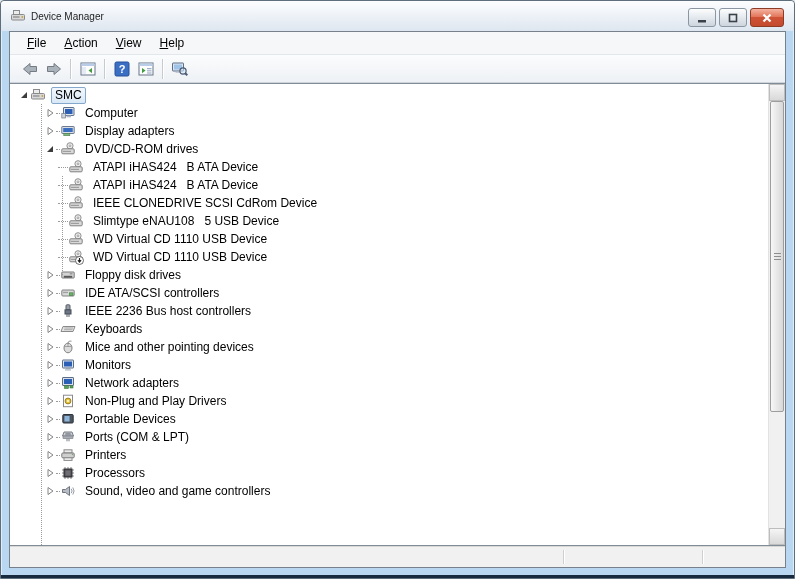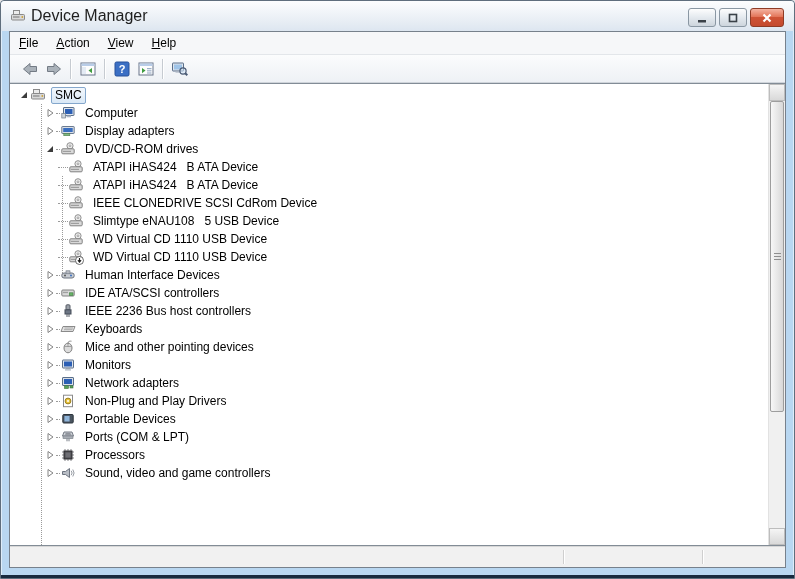--- a/index.html
+++ b/index.html
@@ -5,30 +5,30 @@
   html,body{margin:0;padding:0;background:#e8e8e8;font-family:"Liberation Sans",sans-serif;}
   .window{position:relative;width:795px;height:579px;background:#b9d7f1;border:1px solid #5f6e7d;
           border-radius:4px 4px 0 0;box-sizing:border-box;overflow:hidden;
           box-shadow:inset 0 0 0 1px rgba(255,255,255,.55);}
   .bottom-shadow{position:absolute;left:0;right:0;bottom:0;height:3px;background:#182a3e;}
   
   .titlebar{position:absolute;top:0;left:0;right:0;height:30px;
             background:linear-gradient(#fcfdfe,#e7edf4 70%,#dde6f0);
             border-radius:3px 3px 0 0;display:flex;align-items:center;}
   .title-icon{width:16px;height:16px;margin:0 5px 0 9px;display:inline-flex;}
-  .title-text{font-size:16px;color:#1e1e1e;}
+  .title-text{font-size:10px;color:#1e1e1e;}
   .win-controls{position:absolute;top:7px;right:10px;display:flex;gap:3px;}
   .wbtn{width:28px;height:19px;border-radius:3px;display:flex;align-items:center;justify-content:center;
         border:1px solid #8a97a3;background:linear-gradient(#fdfdfd,#e6ebf0 45%,#cdd5dd);box-sizing:border-box;}
   .wbtn.close{width:34px;border-color:#8e3b26;background:linear-gradient(#f4b3a1,#e3765a 45%,#cf5336 46%,#c44a2e);}
   
   .client{position:absolute;top:30px;left:8px;right:8px;bottom:10px;border:1px solid #77818c;
           background:#f6f7f9;display:flex;flex-direction:column;box-sizing:border-box;}
   .menubar{height:22px;display:flex;align-items:center;background:#f6f7f9;border-bottom:1px solid #e3e6ea;
-           flex:0 0 auto;}
+           padding-left:8px;flex:0 0 auto;}
   .menu-item{font-size:12px;color:#000;padding:3px 9px;}
   .menu-item u{text-decoration:underline;}
   .toolbar{height:27px;display:flex;align-items:center;background:linear-gradient(#fbfcfd,#eef1f5);
            border-bottom:1px solid #cfd4da;padding-left:8px;flex:0 0 auto;}
   .tbtn{width:24px;height:22px;display:flex;align-items:center;justify-content:center;}
   .tsep{width:1px;height:20px;background:#c6cbd1;border-right:1px solid #fff;margin:0 4px;}
   
   .treewrap{position:relative;flex:1 1 auto;background:#fff;border-top:1px solid #828c96;
             border-bottom:1px solid #828c96;overflow:hidden;}
   .tree{position:absolute;inset:0 17px 0 0;overflow:hidden;padding-top:2px;}
@@ -305,27 +305,26 @@
           </div>
           <div class="trow lvl1">
             <span class="expander">
               <svg width="12" height="12" viewBox="0 0 12 12" xmlns="http://www.w3.org/2000/svg">
                 <path d="M4 2.5 L9 6 L4 9.5 Z" fill="#ffffff" stroke="#848484"></path>
               </svg>
             </span>
             <span class="stub" style="width: 4px;"></span>
             <span class="ticon">
               <svg width="16" height="16" viewBox="0 0 16 16" xmlns="http://www.w3.org/2000/svg">
-                <rect x="1.8" y="6" width="12.4" height="5" rx="2.2" fill="#c8ccd2" stroke="#6d7480"></rect>
-                <circle cx="5" cy="8.5" r="1" fill="#555"></circle>
-                <circle cx="11" cy="8.5" r="1" fill="#3a6ec0"></circle>
-                <rect x="6" y="3.8" width="4" height="3" fill="#b8bcc2" stroke="#6d7480" stroke-width="0.6"></rect>
-              </svg>
-            </span>
-            <span class="tlabel">Human Interface Devices</span>
+                <rect x="1.8" y="5" width="12.4" height="6" rx="0.5" fill="#d3d3d3" stroke="#7a7a7a"></rect>
+                <rect x="3.8" y="8.8" width="8.4" height="1.9" fill="#585858"></rect>
+                <rect x="9.8" y="6" width="2.6" height="1.5" fill="#9a9a9a"></rect>
+              </svg>
+            </span>
+            <span class="tlabel">Floppy disk drives</span>
           </div>
           <div class="trow lvl1">
             <span class="expander">
               <svg width="12" height="12" viewBox="0 0 12 12" xmlns="http://www.w3.org/2000/svg">
                 <path d="M4 2.5 L9 6 L4 9.5 Z" fill="#ffffff" stroke="#848484"></path>
               </svg>
             </span>
             <span class="stub" style="width: 4px;"></span>
             <span class="ticon">
               <svg width="16" height="16" viewBox="0 0 16 16" xmlns="http://www.w3.org/2000/svg">
@@ -457,20 +456,37 @@
             <span class="stub" style="width: 4px;"></span>
             <span class="ticon">
               <svg width="16" height="16" viewBox="0 0 16 16" xmlns="http://www.w3.org/2000/svg">
                 <path d="M4 3 h8 l1.5 4 h-11 Z" fill="#cfd3d8" stroke="#757b84"></path>
                 <rect x="3" y="7" width="10" height="2.6" fill="#a9aeb5" stroke="#757b84" stroke-width="0.6"></rect>
                 <path d="M5.5 4.4 h5 M5.2 5.7 h6" stroke="#6a7078" stroke-width="0.7"></path>
                 <path d="M7 9.8 v2.5 M9 9.8 v2.5" stroke="#757b84"></path>
               </svg>
             </span>
             <span class="tlabel">Ports (COM &amp; LPT)</span>
+          </div>
+          <div class="trow lvl1">
+            <span class="expander">
+              <svg width="12" height="12" viewBox="0 0 12 12" xmlns="http://www.w3.org/2000/svg">
+                <path d="M4 2.5 L9 6 L4 9.5 Z" fill="#ffffff" stroke="#848484"></path>
+              </svg>
+            </span>
+            <span class="stub" style="width: 4px;"></span>
+            <span class="ticon">
+              <svg width="16" height="16" viewBox="0 0 16 16" xmlns="http://www.w3.org/2000/svg">
+                <rect x="4" y="2.8" width="8" height="3.2" fill="#ececec" stroke="#8a8a8a"></rect>
+                <rect x="1.8" y="6" width="12.4" height="4.8" rx="1" fill="#cfcfcf" stroke="#7a7a7a"></rect>
+                <rect x="4" y="10.8" width="8" height="2.6" fill="#f2f2f2" stroke="#8a8a8a"></rect>
+                <circle cx="12.5" cy="7.5" r="0.7" fill="#6fae6f"></circle>
+              </svg>
+            </span>
+            <span class="tlabel">Printers</span>
           </div>
           <div class="trow lvl1">
             <span class="expander">
               <svg width="12" height="12" viewBox="0 0 12 12" xmlns="http://www.w3.org/2000/svg">
                 <path d="M4 2.5 L9 6 L4 9.5 Z" fill="#ffffff" stroke="#848484"></path>
               </svg>
             </span>
             <span class="stub" style="width: 4px;"></span>
             <span class="ticon">
               <svg width="16" height="16" viewBox="0 0 16 16" xmlns="http://www.w3.org/2000/svg">

